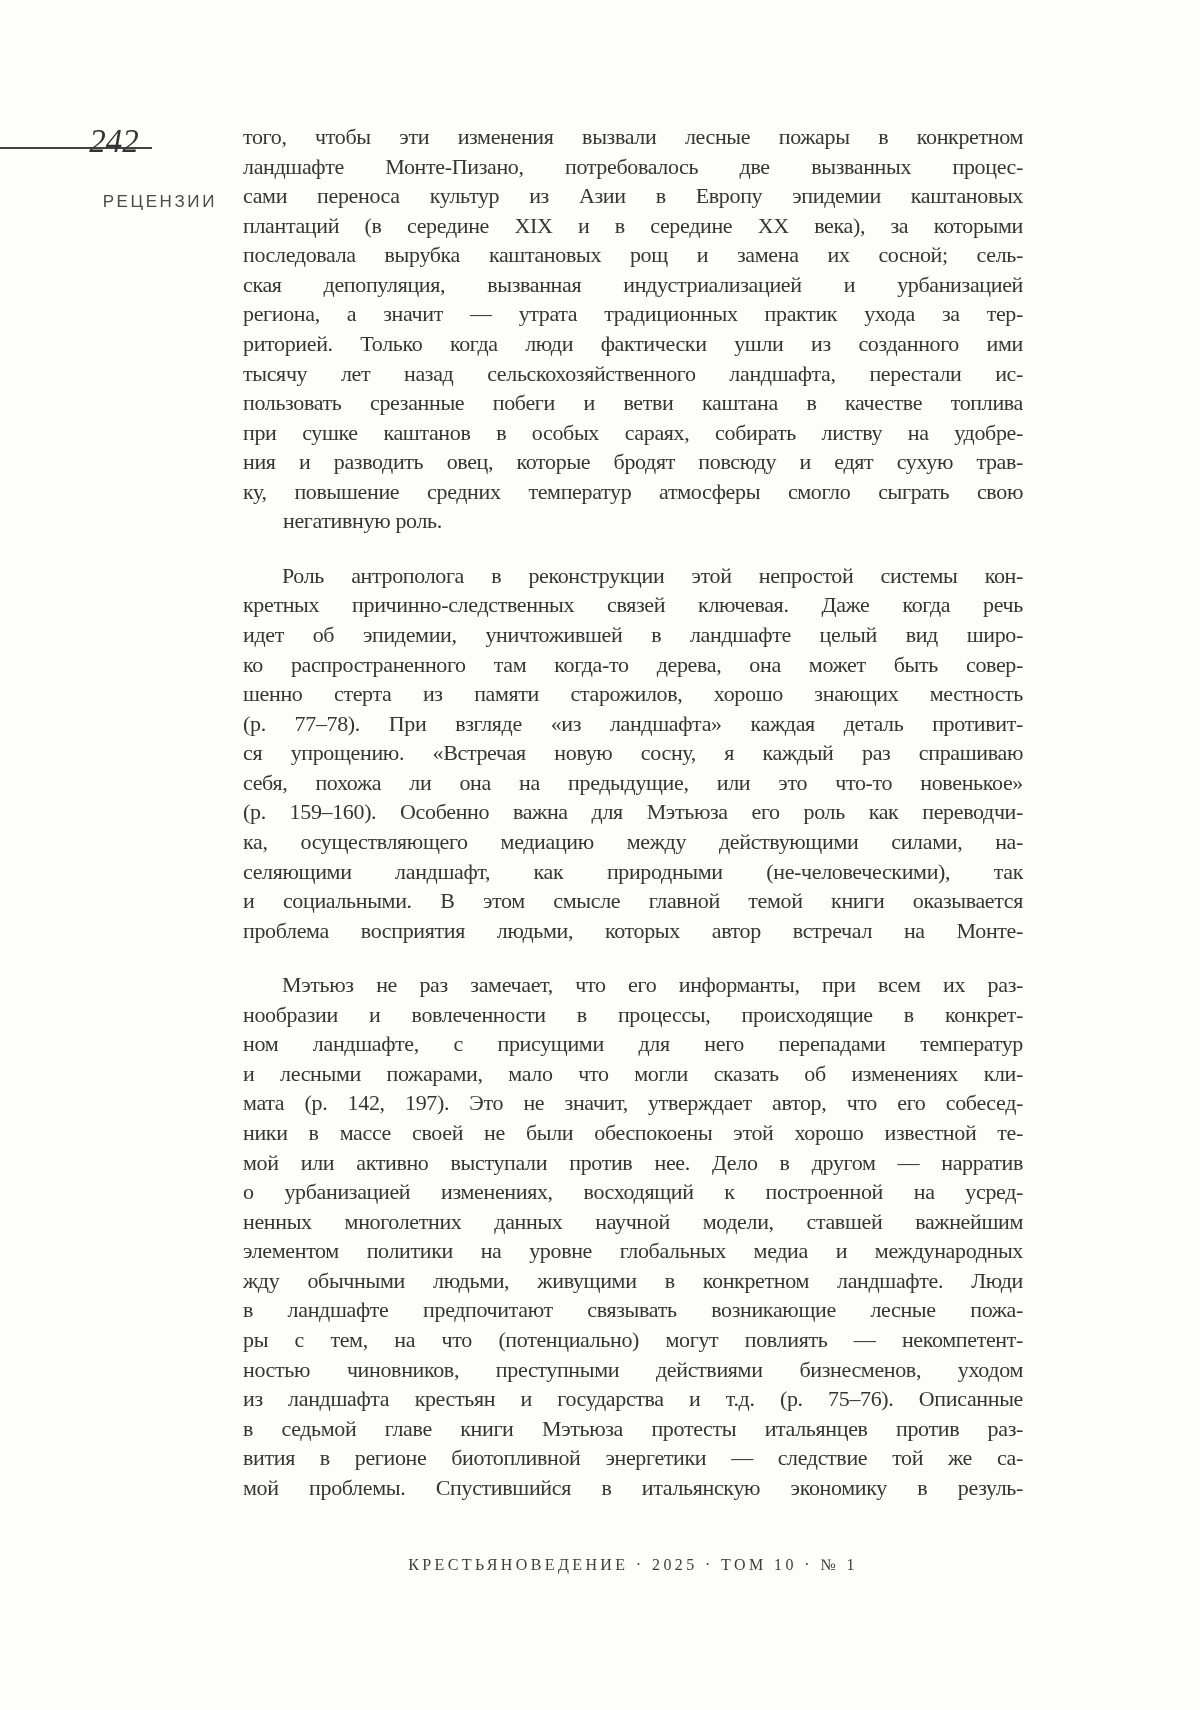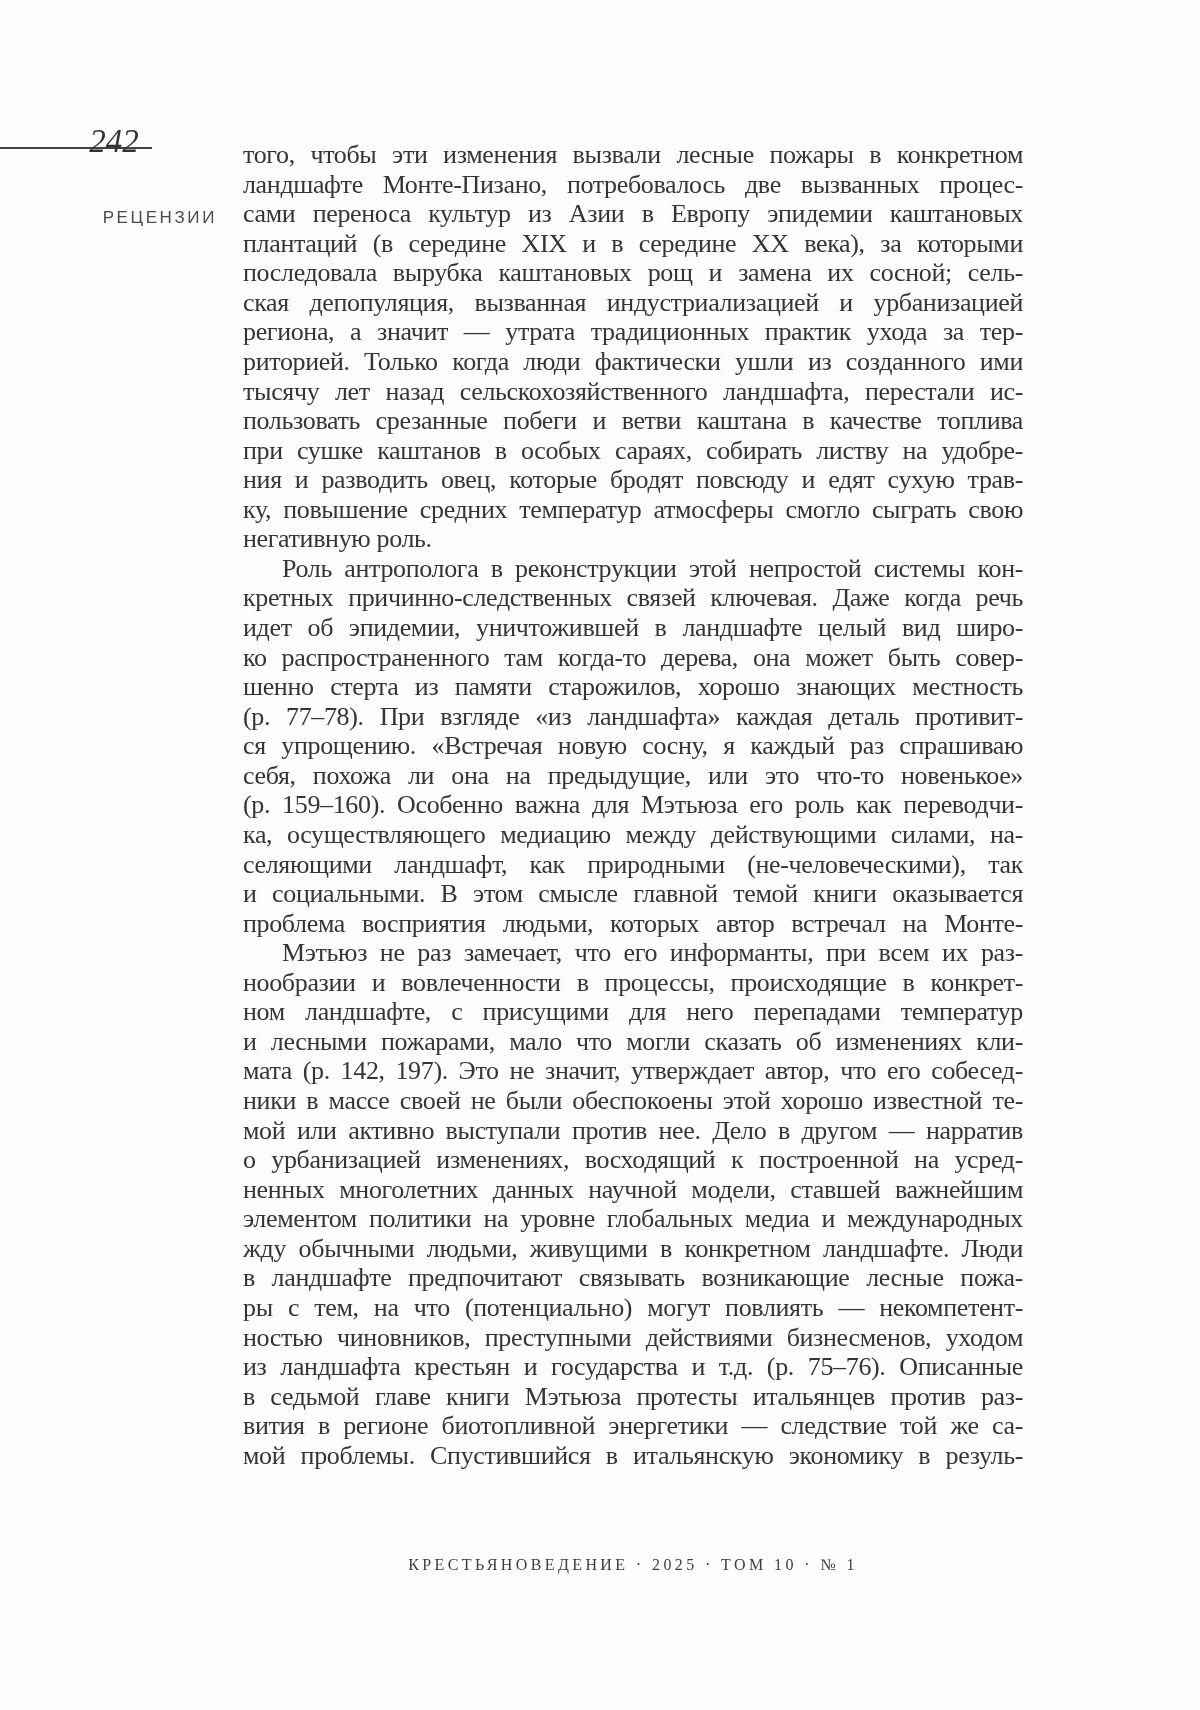--- a/index.html
+++ b/index.html
@@ -16,41 +16,41 @@
     width:152px; height:2px; background:#424242;
   }
   .page-number {
     position:absolute; left:8px; top:123px; width:212px;
     text-align:center;
     font-family:"Liberation Serif", serif;
     font-style:italic;
     font-size:33px; color:#333333;
   }
   .section-label {
-    position:absolute; left:0; top:208px; width:217px;
+    position:absolute; left:0; top:192px; width:217px;
     text-align:right;
     font-family:"Liberation Sans", sans-serif;
     font-size:17px; letter-spacing:2.6px;
     color:#4a4a4a;
   }
   
   .article-text {
-    position:absolute; left:243px; top:140px; width:780px;
-    font-size:26px; line-height:29.57px;
+    position:absolute; left:243px; top:122px; width:780px;
+    font-size:22px; line-height:29.57px;
     letter-spacing:-0.35px;
     color:#353535;
   }
   .line {
     height:29.57px;
     text-align:justify;
     text-align-last:justify;
     white-space:normal;
   }
-  .line.ind  { text-indent:39px; }
-  .line.pend { text-align-last:left; }
+  .line.ind  { text-indent:39px;margin-top:25px; }
+  .line.pend { text-align-last:left;margin-left:40px; }
   
   .footer {
     position:absolute; left:243px; top:1556px; width:780px;
     text-align:center;
     font-family:"Liberation Serif", serif;
     font-size:16px; letter-spacing:3.4px;
     color:#3d3d3d;
   }
 </style>
 </head>

